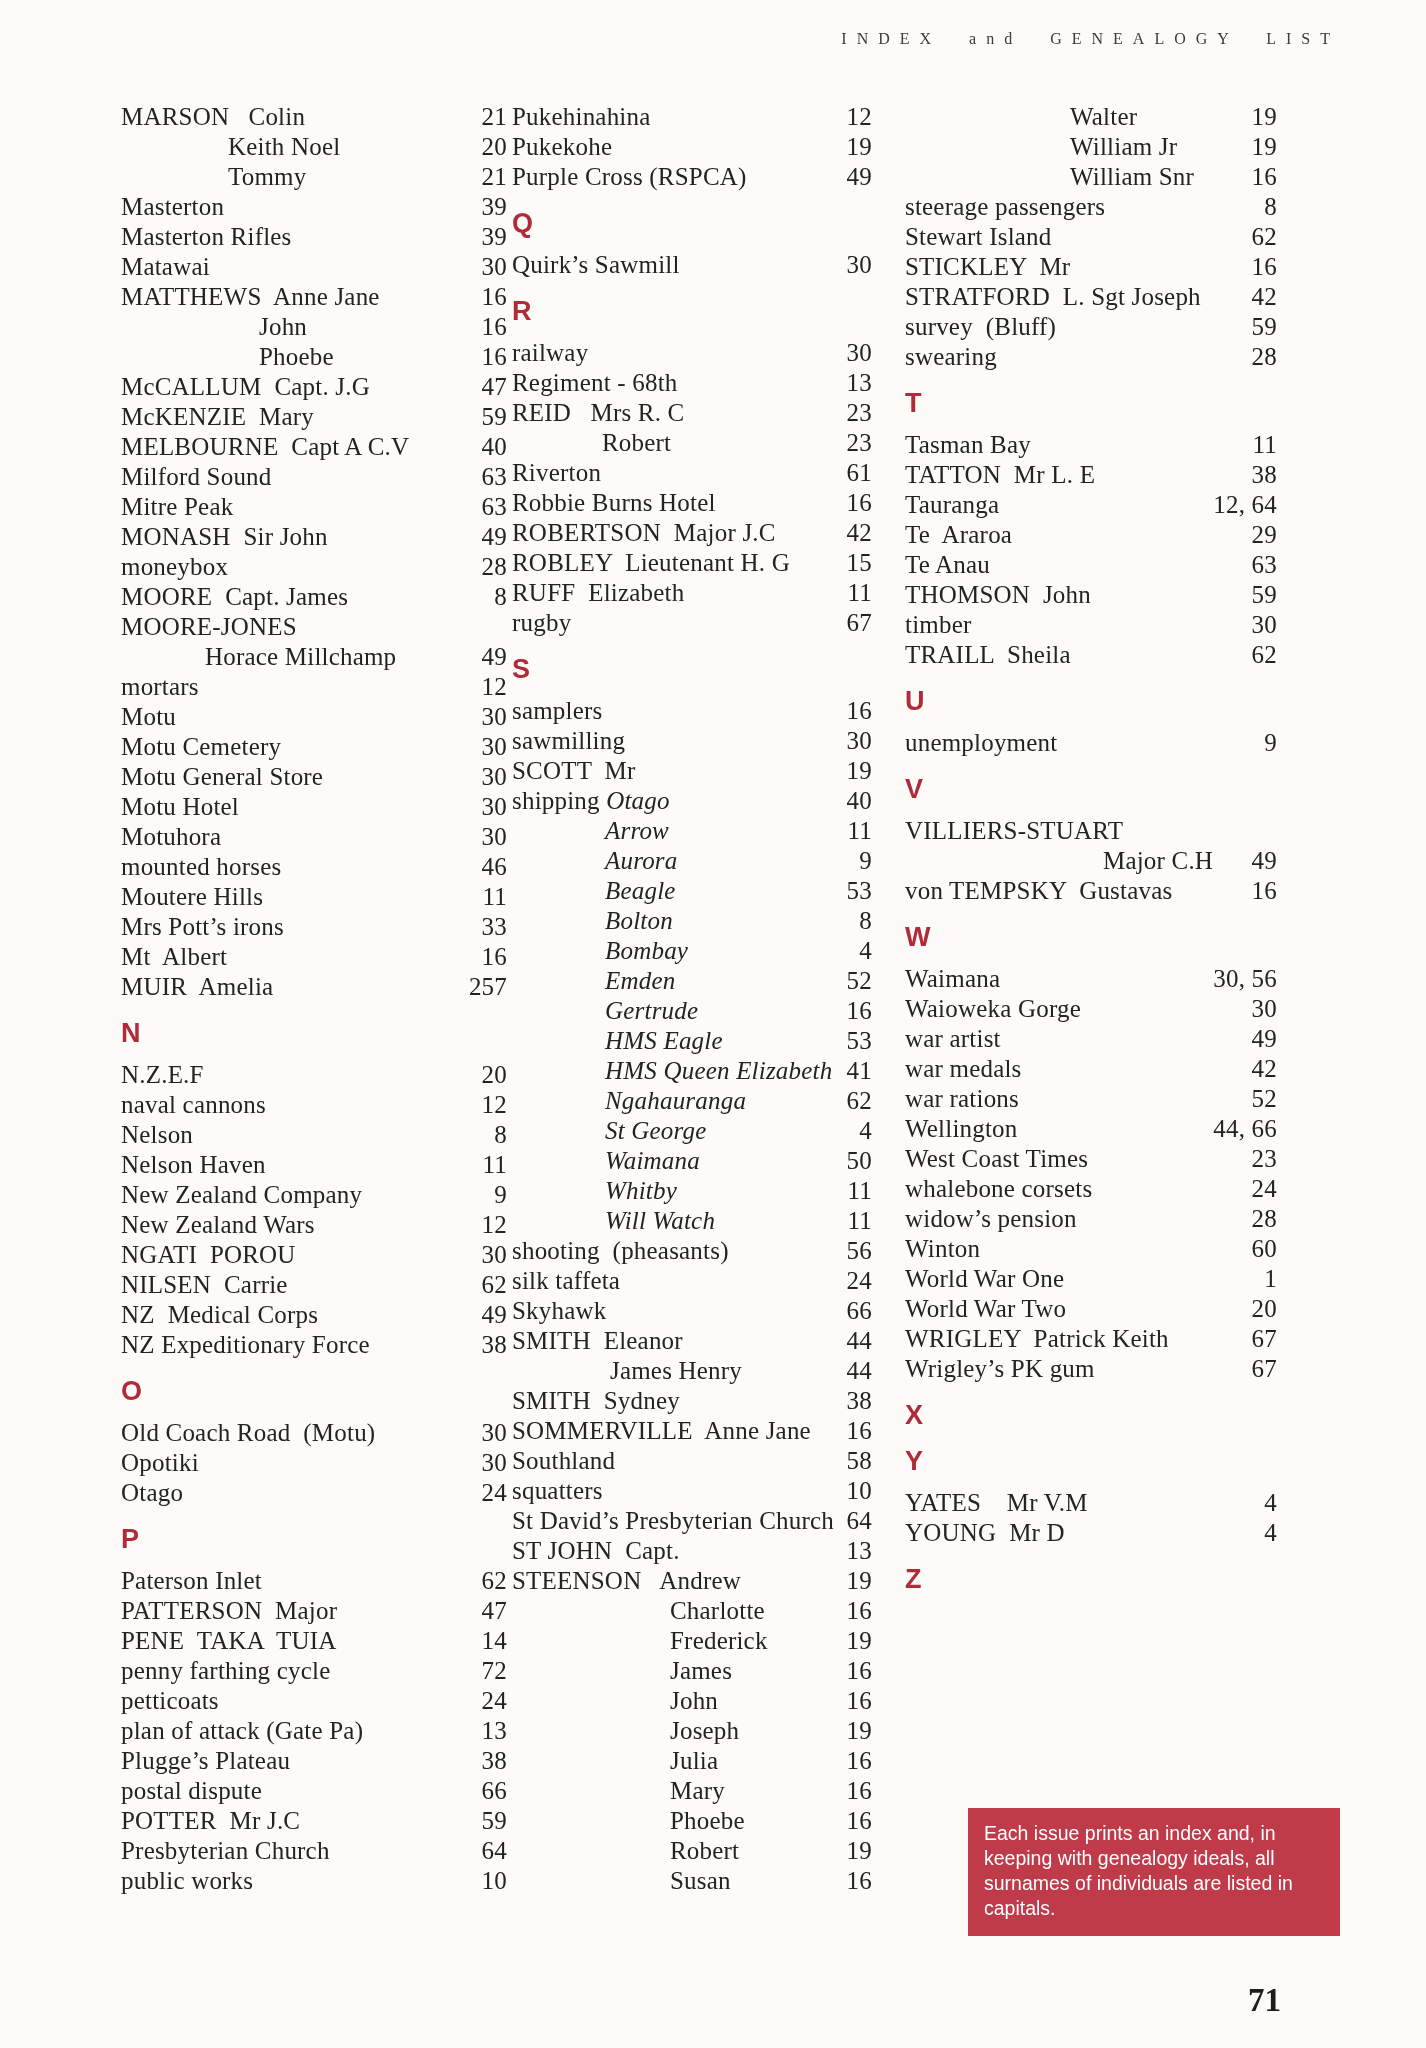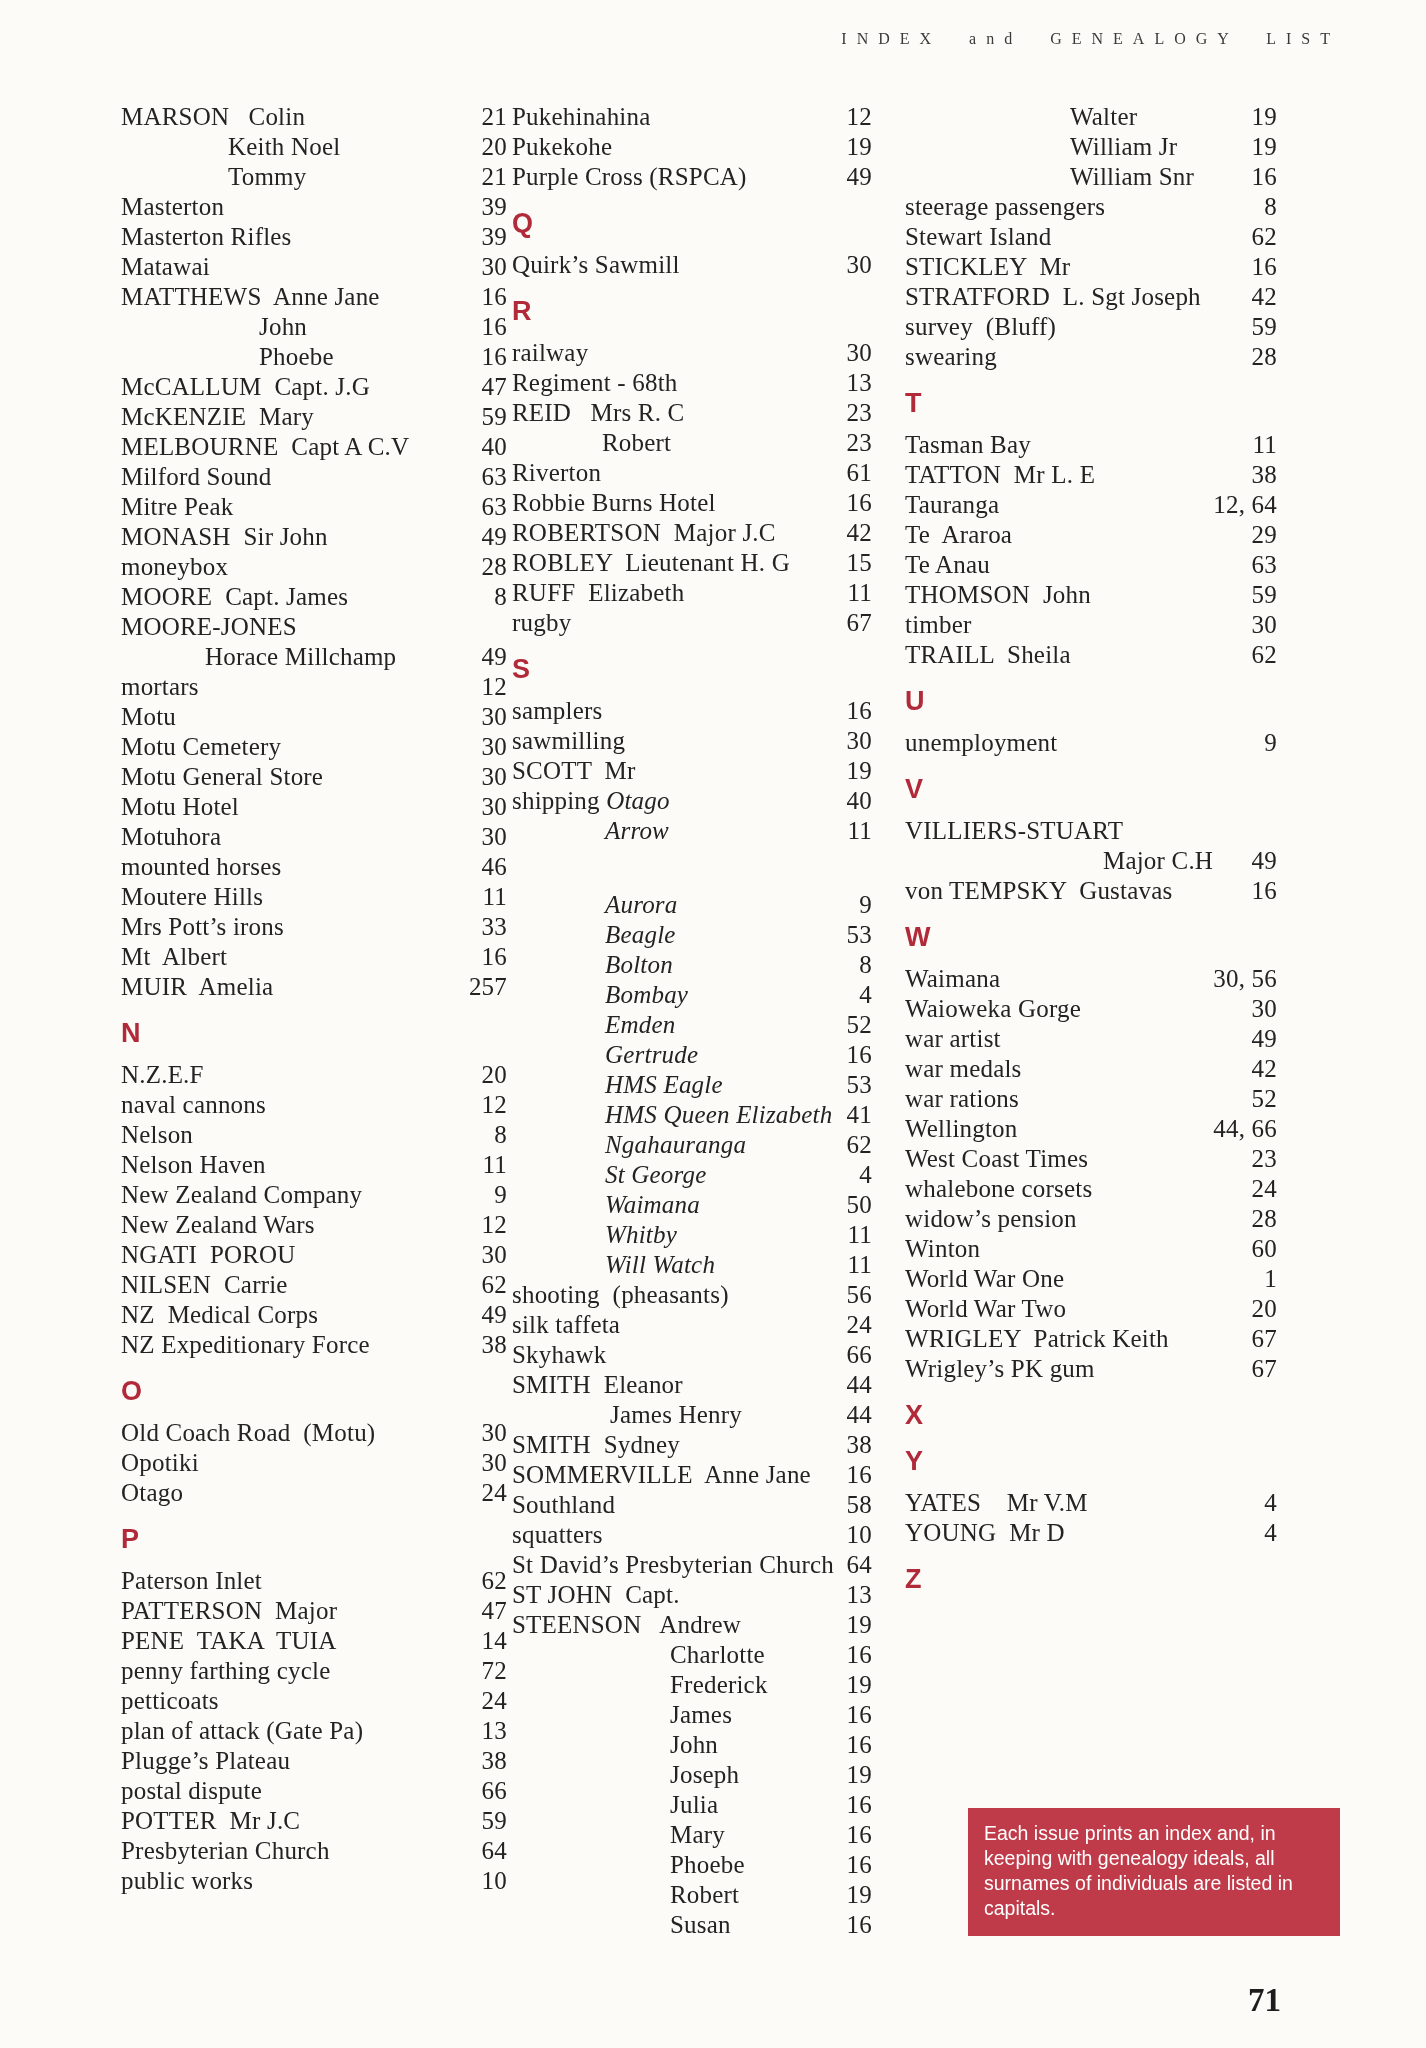--- a/index.html
+++ b/index.html
@@ -345,21 +345,21 @@
       </div>
       <div class="entry-row">
         <span class="entry-name">shipping <span class="em">Otago</span></span>
         <span class="entry-page">40</span>
       </div>
       <div class="entry-row">
         <span class="entry-name" style="padding-left: 93px;"><span class="em">Arrow</span></span>
         <span class="entry-page">11</span>
       </div>
       <div class="entry-row">
-        <span class="entry-name" style="padding-left: 93px; margin-top: 44px;"><span class="em">Aurora</span></span>
+        <span class="entry-name" style="padding-left: 93px;"><span class="em">Aurora</span></span>
         <span class="entry-page">9</span>
       </div>
       <div class="entry-row">
         <span class="entry-name" style="padding-left: 93px;"><span class="em">Beagle</span></span>
         <span class="entry-page">53</span>
       </div>
       <div class="entry-row">
         <span class="entry-name" style="padding-left: 93px;"><span class="em">Bolton</span></span>
         <span class="entry-page">8</span>
       </div>

